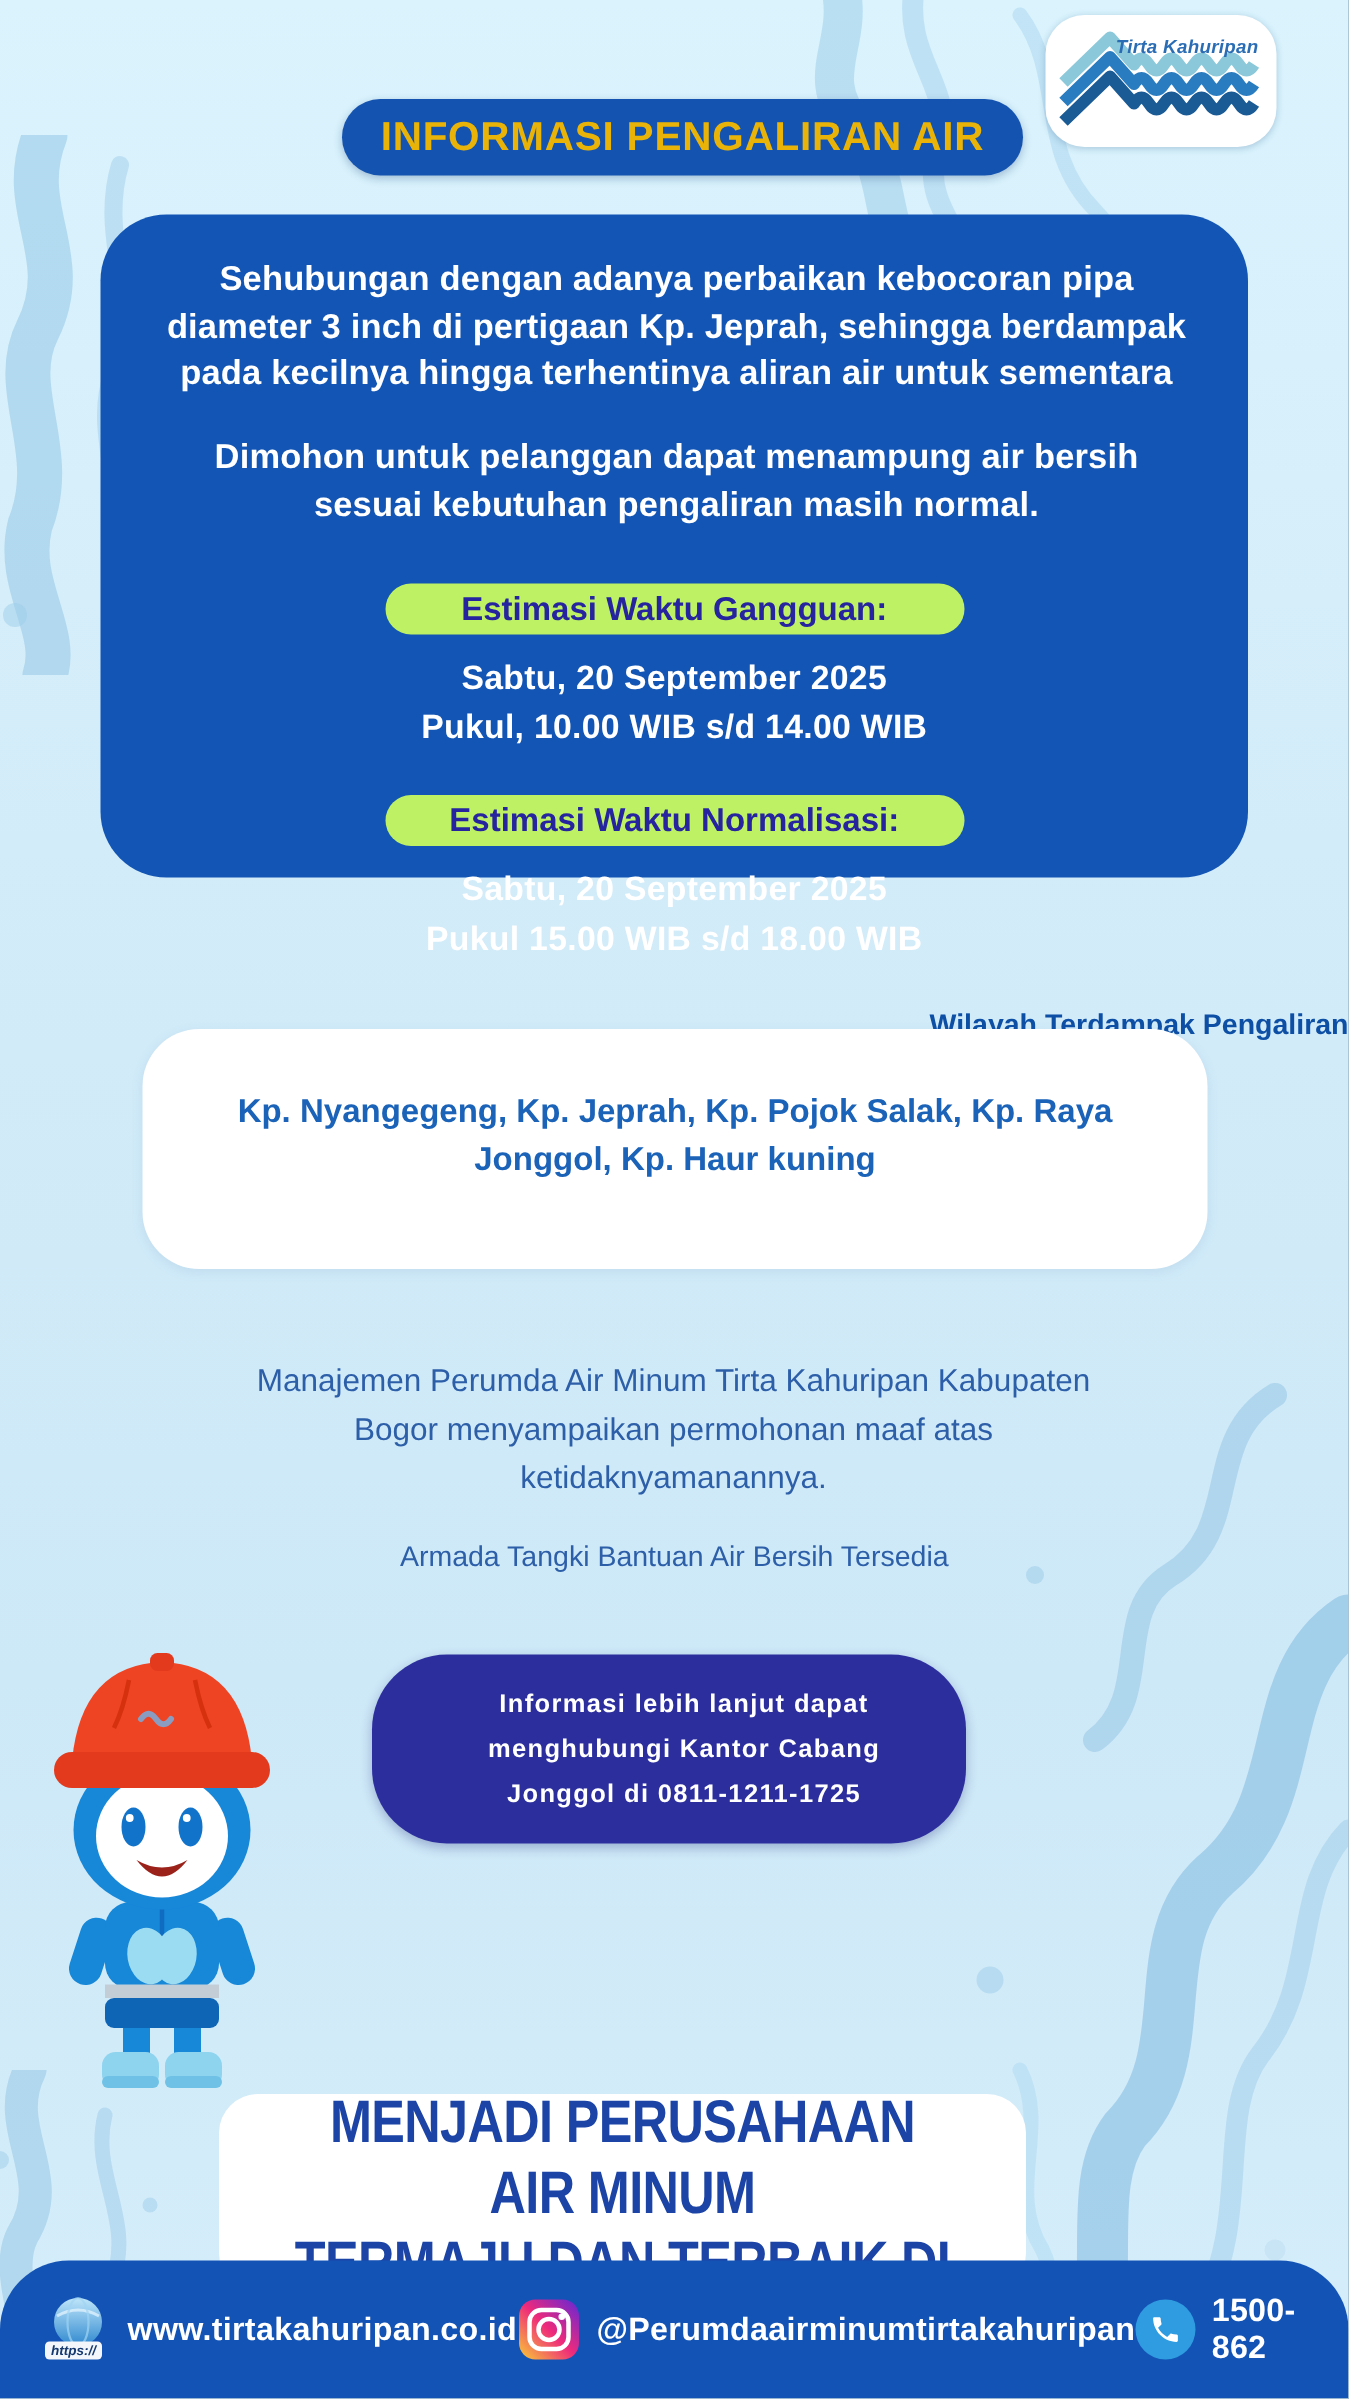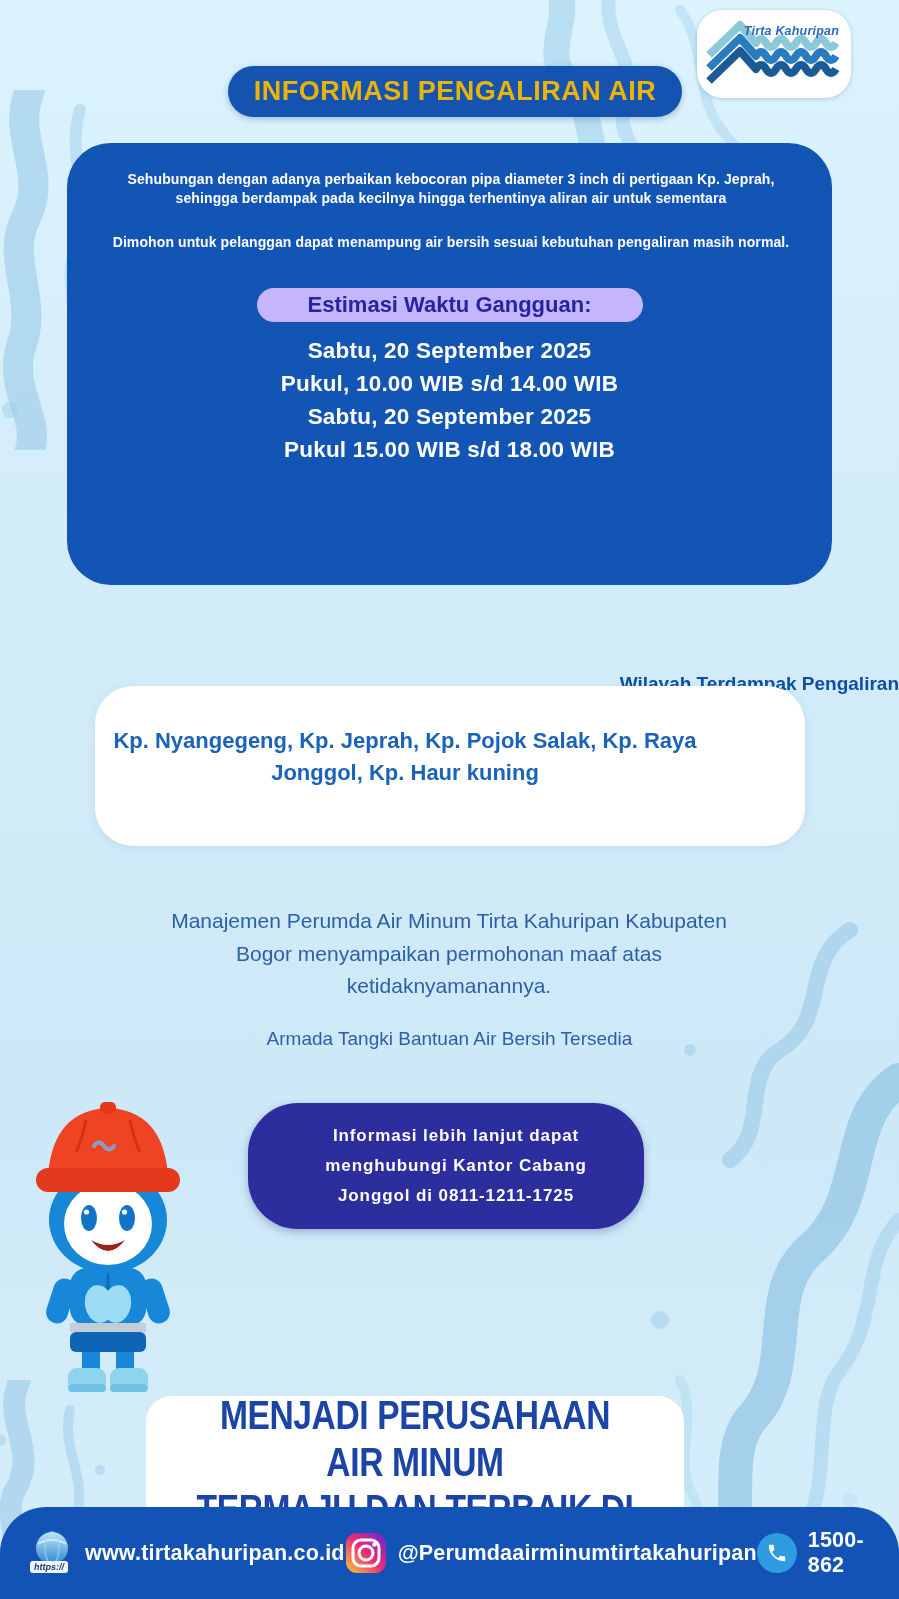--- a/index.html
+++ b/index.html
@@ -30,41 +30,41 @@
   }
   .title-pill span{color:#eab308;font-weight:bold;font-size:27px;letter-spacing:.5px;}
 
   
   .notice-card{
     position:absolute;left:67px;top:143px;width:765px;height:442px;
     background:#1355b4;border-radius:44px;color:#fff;text-align:center;
     padding:27px 38px 0 38px;
   }
   .notice-card p{
-    margin:0 auto;width:692px;font-weight:bold;font-size:14px;line-height:1.38;
+    margin:0 auto;width:692px;font-weight:bold;font-size:23px;line-height:1.38;
     letter-spacing:.1px;
   }
   .notice-card .p2{margin-top:24px;}
   .est-pill{
-    margin:16px auto;width:386px;height:34px;background:#c4b5fd;border-radius:18px;
+    margin:16px auto;width:386px;height:34px;background:#bef264;border-radius:18px;
     display:flex;align-items:center;justify-content:center;
   }
   .est-pill span{color:#26249f;font-weight:bold;font-size:22px;}
   .est-pill.g{margin-top:36px;}
   .est-pill.n{margin-top:32px;}
   .est-line{font-weight:bold;font-size:22.5px;margin-top:7px;letter-spacing:.2px;}
 
   
   .affected-heading{
     position:absolute;top:673px;left:0;width:100%;text-align:right;
     color:#0d4fa5;font-weight:bold;font-size:19px;
   }
   .areas-card{
     position:absolute;left:95px;top:686px;width:710px;height:160px;background:#ffffff;
-    border-radius:38px;display:flex;align-items:center;
+    border-radius:38px;display:flex;align-items:center;justify-content:center;
     box-shadow:0 2px 8px rgba(70,120,170,.12);
   }
   .areas-card div{
     width:620px;text-align:center;color:#1b63b8;font-weight:bold;font-size:22px;line-height:1.45;
     margin-top:-18px;
   }
 
   
   .apology{
     position:absolute;top:905px;left:149px;width:600px;text-align:center;
@@ -174,20 +174,23 @@
   <div class="notice-card">
     <p class="p1">Sehubungan dengan adanya perbaikan kebocoran pipa diameter 3 inch di pertigaan Kp. Jeprah, sehingga berdampak pada kecilnya hingga terhentinya aliran air untuk sementara</p>
     <p class="p2">Dimohon untuk pelanggan dapat menampung air bersih sesuai kebutuhan pengaliran masih normal.</p>
 
     <div class="est-pill g">
       <span>Estimasi Waktu Gangguan:</span>
     </div>
     <div class="est-line">Sabtu, 20 September 2025</div>
     <div class="est-line">Pukul, 10.00 WIB s/d 14.00 WIB</div>
 
+    <div class="est-pill n">
+      <span>Estimasi Waktu Normalisasi:</span>
+    </div>
     <div class="est-line">Sabtu, 20 September 2025</div>
     <div class="est-line">Pukul 15.00 WIB s/d 18.00 WIB</div>
   </div>
 
   <div class="affected-heading">Wilayah Terdampak Pengaliran</div>
   <div class="areas-card">
     <div>Kp. Nyangegeng, Kp. Jeprah, Kp. Pojok Salak, Kp. Raya Jonggol, Kp. Haur kuning</div>
   </div>
 
   <div class="apology">Manajemen Perumda Air Minum Tirta Kahuripan Kabupaten Bogor menyampaikan permohonan maaf atas ketidaknyamanannya.</div>

